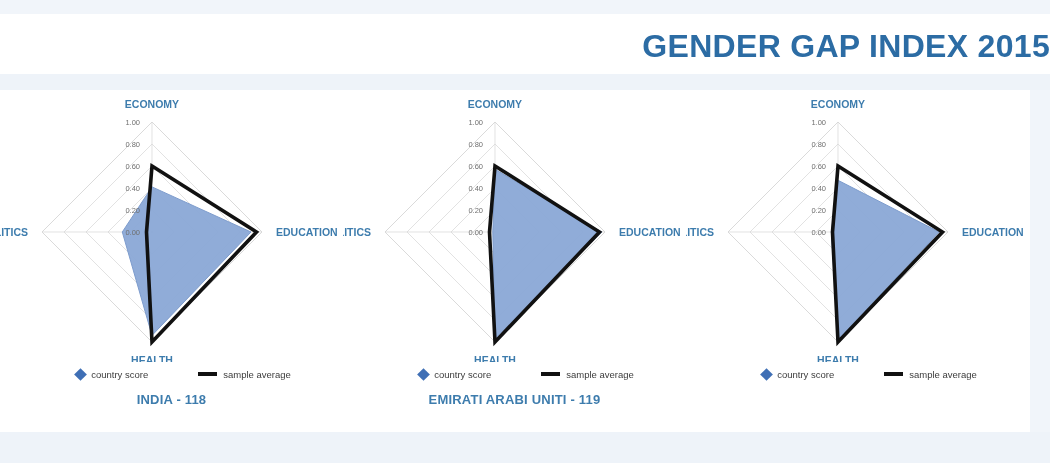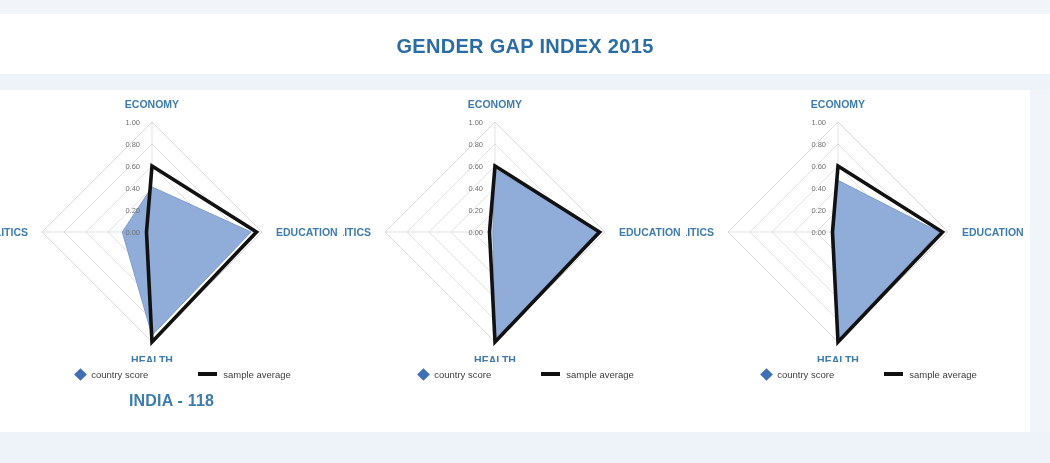--- a/index.html
+++ b/index.html
@@ -30,22 +30,22 @@
   .title-strip {
     position: absolute;
     left: 0; top: 18px;
     width: 1050px; height: 56px;
     background: #ffffff;
   }
   .page-title {
     position: absolute;
     left: 0; top: 26px;
     width: 1050px;
-    text-align: center;
-    font-size: 20px;
+    text-align: right;
+    font-size: 32px;
     font-weight: bold;
     color: #2c6ca4;
     letter-spacing: 0.3px;
     line-height: 40px;
   }
 
   .panel {
     position: absolute;
     left: 0; top: 90px;
     width: 1030px; height: 342px;
@@ -113,21 +113,21 @@
     color: #3c3c3c;
     white-space: nowrap;
   }
 
   .chart-caption {
     position: absolute;
     left: 0;
     top: 302px;
     width: 343px;
     text-align: center;
-    font-size: 16px;
+    font-size: 13px;
     font-weight: bold;
     color: #3d7cad;
     letter-spacing: 0.2px;
   }
 
   text.axis-name {
     font-family: "Liberation Sans", sans-serif;
     font-size: 10.5px;
     font-weight: bold;
     fill: #3d7cad;
@@ -230,20 +230,21 @@
     <div class="legend">
       <div class="legend-item">
         <span class="legend-diamond"></span>
         <span class="legend-label">country score</span>
       </div>
       <div class="legend-item">
         <span class="legend-line"></span>
         <span class="legend-label">sample average</span>
       </div>
     </div>
+    <div class="chart-caption">EMIRATI ARABI UNITI - 119</div>
   </div>
 
   <div class="chart-cell">
     <div class="radar-wrap">
         <svg width="343" height="272" viewBox="0 0 343 272">
           <g>
             <polygon points="152.00,32.00 262.00,142.00 152.00,252.00 42.00,142.00" fill="none" stroke="#d6d6d6" stroke-width="0.9"></polygon>
             <polygon points="152.00,54.00 240.00,142.00 152.00,230.00 64.00,142.00" fill="none" stroke="#d6d6d6" stroke-width="0.7"></polygon>
             <polygon points="152.00,76.00 218.00,142.00 152.00,208.00 86.00,142.00" fill="none" stroke="#d6d6d6" stroke-width="0.7"></polygon>
             <polygon points="152.00,98.00 196.00,142.00 152.00,186.00 108.00,142.00" fill="none" stroke="#d6d6d6" stroke-width="0.7"></polygon>

